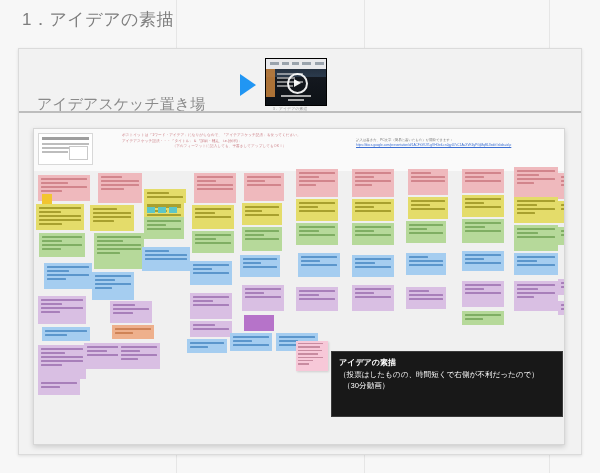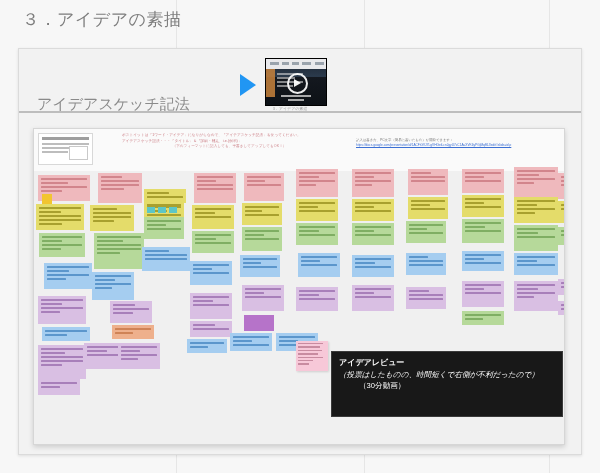--- a/index.html
+++ b/index.html
@@ -122,42 +122,42 @@
   }
   .hand-note i{display:block;height:1.4px;background:#b8778e;opacity:.75;margin-bottom:2px;}
 
   
   .callout{
     position:absolute;left:330px;top:350px;width:232px;height:68px;
     background:#181818;border:1px solid #3a3a3a;box-sizing:border-box;
     padding:5px 7px;color:#fff;
   }
   .callout .c-title{font-size:8px;font-weight:bold;line-height:1.45;}
-  .callout .c-line{font-size:7.6px;line-height:1.45;white-space:nowrap;font-style:italic;}
+  .callout .c-line{font-size:7.6px;line-height:1.45;white-space:nowrap;}
   .callout .c-link{font-size:7.6px;line-height:1.45;color:#7aa7ee;text-decoration:underline;}
   .callout .c-link .redact{
     display:inline-block;vertical-align:-1px;width:78px;height:8px;
     background:linear-gradient(90deg,#4a6fa8,#3d5c8c,#4a6fa8);
     filter:blur(1.1px);opacity:.85;
   }
-  .callout .c-note{font-size:7.6px;line-height:1.45;padding-left:4px;margin-left:16px;}
+  .callout .c-note{font-size:7.6px;line-height:1.45;padding-left:4px;}
 </style>
 </head>
 <body>
 
 <div class="app">
 
   <div class="guide-v" style="left:176px;"></div>
   <div class="guide-v" style="left:364px;"></div>
   <div class="guide-v" style="left:549px;"></div>
 
-  <div class="slide-title">３．アイデアの素描</div>
+  <div class="slide-title">1．アイデアの素描</div>
 
   <div class="slide-panel">
-    <div class="section-heading" style="left:18px;top:46px;">アイデアスケッチ記法</div>
+    <div class="section-heading" style="left:18px;top:46px;">アイデアスケッチ置き場</div>
     <div class="heading-rule" style="top:62px;"></div>
   </div>
 
   <div class="video-wrap">
     <div class="play-tri"></div>
     <div class="video-thumb">
       <div class="vt-bar">
         <i style="left:4px;width:9px;"></i>
           <i style="left:16px;width:7px;"></i>
         <i style="left:26px;width:7px;"></i>
@@ -679,18 +679,18 @@
       <i style="width:90%"></i>
         <i style="width:78%"></i>
         <i style="width:85%"></i>
       <i style="width:70%"></i>
         <i style="width:88%"></i>
         <i style="width:55%"></i>
       <i style="width:40%"></i>
     </div>
 
     <div class="callout" style="left:297px;top:222px;width:232px;height:66px;">
-      <div class="c-title">アイデアレビュー</div>
+      <div class="c-title">アイデアの素描</div>
       <div class="c-line">（投票はしたものの、時間短くで右側が不利だったので）</div>
       <div class="c-note">（30分動画）</div>
     </div>
   </div>
 </div>
 
 </body></html>

